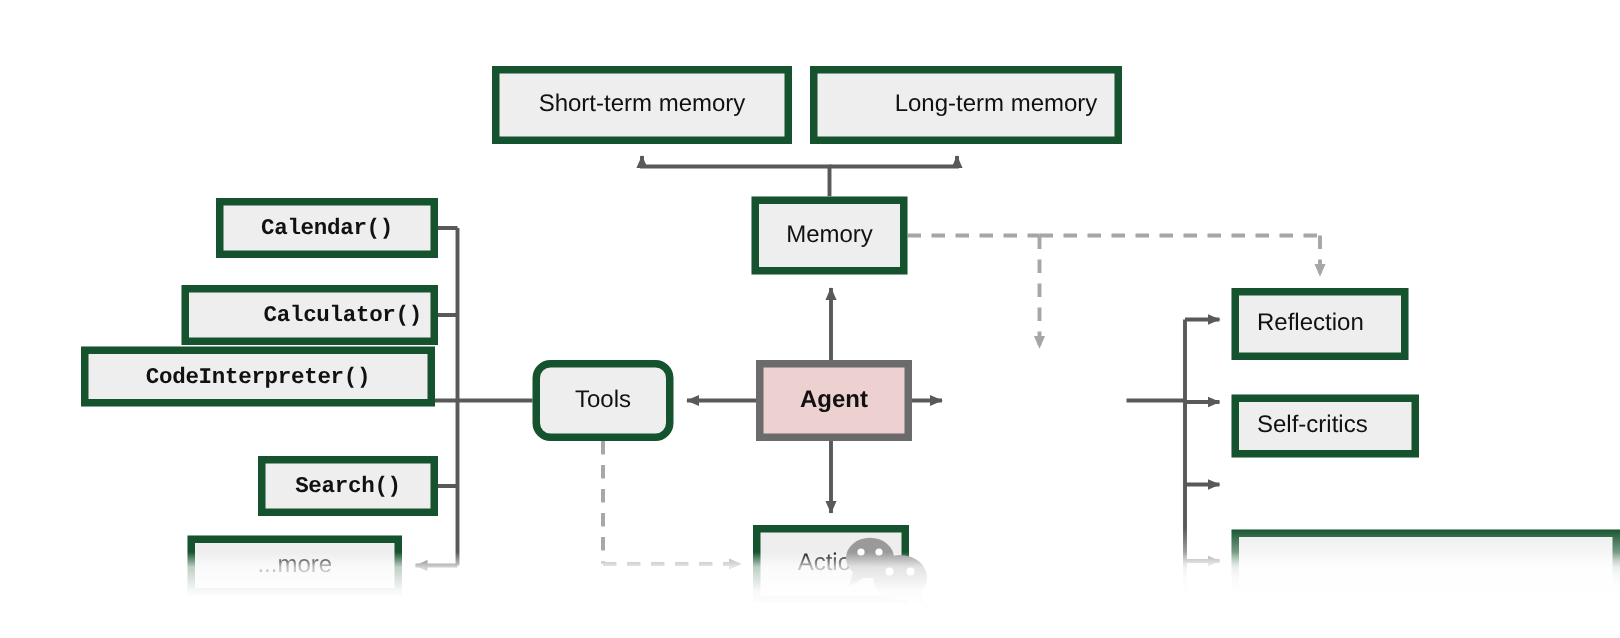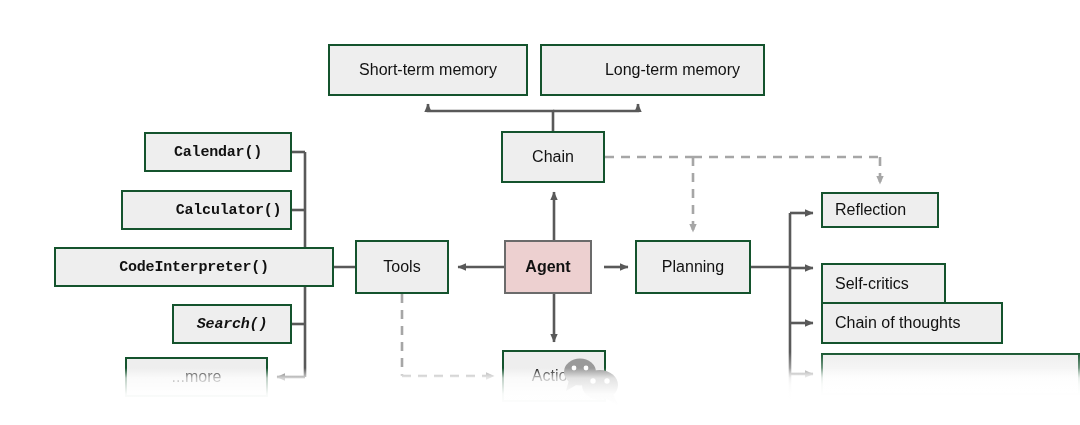--- a/index.html
+++ b/index.html
@@ -24,21 +24,21 @@
     left: 0;
     top: 0;
     width: 1080px;
     height: 425px;
     pointer-events: none;
   }
   .node {
     position: absolute;
     box-sizing: border-box;
     background: #eeeeee;
-    border: 2px solid #14532d;
+    border: 5px solid #14532d;
     display: flex;
     align-items: center;
     justify-content: center;
     color: #111111;
     font-size: 16px;
     line-height: 1;
     white-space: nowrap;
     z-index: 3;
   }
   .node.mono {
@@ -147,47 +147,45 @@
       <path d="M693,157 L880,157"></path>
       <path d="M880,157 L880,184" marker-end="url(#arrow-dash)"></path>
        Action --&gt;
       <path d="M402,294 L402,376"></path>
       <path d="M402,376 L494,376" marker-end="url(#arrow-dash)"></path>
     </g>
   </svg>
 
   <div class="node" style="left:328px;top:44px;width:200px;height:52px;">Short-term memory</div>
 
-  <div class="node" style="left:540px;top:44px;width:225px;height:52px;padding-left:40px;">Long-term memory</div>
-
-  <div class="node" style="left:501px;top:131px;width:104px;height:52px;">Chain</div>
+  <div class="node" style="left:540px;top:44px;width:208px;height:52px;padding-left:40px;">Long-term memory</div>
+
+  <div class="node" style="left:501px;top:131px;width:104px;height:52px;">Memory</div>
 
   <div class="node mono" style="left:120px;top:132px;width:148px;height:40px;">Calendar()</div>
 
   <div class="node mono" style="left:97px;top:190px;width:171px;height:40px;padding-left:44px;">Calculator()</div>
 
-  <div class="node mono" style="left:30px;top:247px;width:280px;height:40px;">CodeInterpreter()</div>
-
-  <div class="node mono" style="left:148px;top:304px;width:120px;height:40px;font-style:italic;">Search()</div>
+  <div class="node mono" style="left:30px;top:231px;width:236px;height:40px;">CodeInterpreter()</div>
+
+  <div class="node mono" style="left:148px;top:304px;width:120px;height:40px;">Search()</div>
 
   <div class="node" style="left:125px;top:357px;width:143px;height:40px;">...more</div>
 
-  <div class="node" style="left:355px;top:240px;width:94px;height:54px;">Tools</div>
-
-  <div class="node accent" style="left:504px;top:240px;width:88px;height:54px;">Agent</div>
-
-  <div class="node" style="left:635px;top:240px;width:116px;height:54px;">Planning</div>
+  <div class="node" style="left:355px;top:240px;width:94px;height:54px;border-radius:12px;">Tools</div>
+
+  <div class="node accent" style="left:504px;top:240px;width:104px;height:54px;">Agent</div>
+
 
   <div class="node" style="left:502px;top:350px;width:104px;height:52px;">Action</div>
 
-  <div class="node leftalign" style="left:821px;top:192px;width:118px;height:36px;">Reflection</div>
+  <div class="node leftalign" style="left:821px;top:192px;width:118px;height:48px;">Reflection</div>
 
   <div class="node leftalign" style="left:821px;top:247px;width:125px;height:42px;margin-top:16px;">Self-critics</div>
 
-  <div class="node leftalign" style="left:821px;top:302px;width:182px;height:42px;">Chain of thoughts</div>
 
   <div class="node leftalign" style="left:821px;top:353px;width:259px;height:42px;"></div>
 
   <svg id="watermark" viewBox="0 0 70 58">
     <g fill="#9a9a9a">
       <ellipse cx="24" cy="20" rx="16" ry="13.5"></ellipse>
       <path d="M13,28 L10,39 L22,32 z"></path>
       <ellipse cx="44" cy="33" rx="18" ry="15"></ellipse>
       <path d="M57,42 L62,53 L49,46 z"></path>
     </g>

